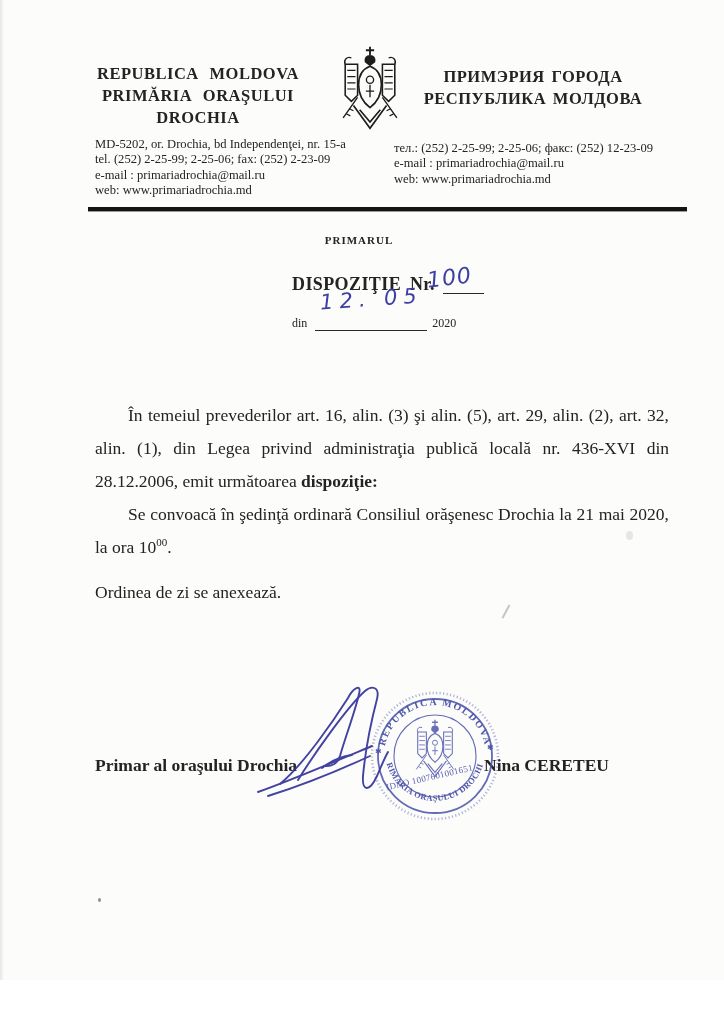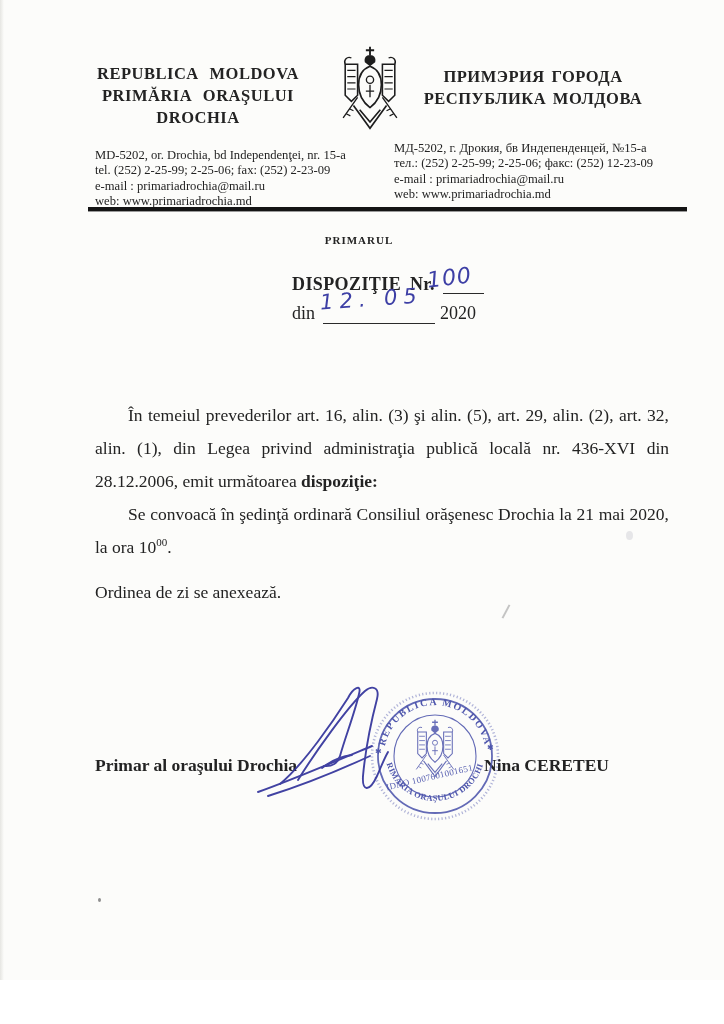--- a/index.html
+++ b/index.html
@@ -10,34 +10,34 @@
     color:var(--ink,#222);
   }
   .edge-shade{position:absolute;left:0;top:0;width:4px;height:100%;
     background:linear-gradient(to right,#e6e6e2,rgba(255,255,255,0));}
   
   .hdr-title{position:absolute;text-align:center;font-weight:bold;
     font-size:16.5px;line-height:22px;letter-spacing:.5px;}
   .hdr-title-left{left:90px;top:63px;width:216px;word-spacing:7px;}
   .hdr-title-right{left:404px;top:66px;width:258px;word-spacing:2px;}
   .hdr-contact{position:absolute;font-size:12.6px;line-height:15.4px;}
-  .hdr-contact-left{left:95px;top:148px;width:310px;}
+  .hdr-contact-left{left:95px;top:137px;width:310px;}
   .hdr-contact-right{left:394px;top:141px;width:320px;}
   .emblem-top{position:absolute;left:339px;top:45px;color:#1d1d1d;}
   .rule{position:absolute;left:88px;top:207px;width:599px;height:4px;
     background:#141414;border-bottom:1px solid #9a9a9a;}
   
   .primarul{position:absolute;left:95px;top:234px;width:528px;text-align:center;
     font-weight:bold;font-size:11px;letter-spacing:1px;}
   .disp{position:absolute;left:292px;top:274px;width:220px;}
   .disp-row1{font-weight:bold;font-size:18px;letter-spacing:.4px;word-spacing:4px;
     display:flex;align-items:flex-start;}
   .numline{display:inline-block;width:41px;height:19px;
     border-bottom:1.6px solid #2a2a2a;margin-left:8px;}
-  .disp-row2{margin-top:8px;font-size:18px;display:flex;align-items:flex-end;}
+  .disp-row2{margin-top:16px;font-size:12px;display:flex;align-items:flex-end;}
   .dateline{display:inline-block;width:112px;height:19px;
     border-bottom:1.6px solid #2a2a2a;margin-left:8px;}
   .disp-year{margin-left:5px;}
   .hand{position:absolute;font-family:"DejaVu Sans",sans-serif;font-style:italic;
     color:var(--handwriting,#3d3fa5);}
   .hand-num{left:135px;top:-9px;font-size:22px;letter-spacing:1px;
     transform:rotate(-7deg);}
   .hand-date{left:28px;top:13px;font-size:21px;letter-spacing:6px;
     transform:rotate(-4deg);}
   
@@ -107,21 +107,20 @@
   </div>
 
   <div class="hdr-contact hdr-contact-left">
     <div>MD-5202, or. Drochia, bd Independenţei, nr. 15-a</div>
     <div>tel. (252) 2-25-99; 2-25-06; fax: (252) 2-23-09</div>
     <div>e-mail : primariadrochia@mail.ru</div>
     <div>web: www.primariadrochia.md</div>
   </div>
 
   <div class="hdr-contact hdr-contact-right">
-    <div>МД-5202, г. Дрокия, бв Индепенденцей, №15-а</div>
     <div>тел.: (252) 2-25-99; 2-25-06; факс: (252) 12-23-09</div>
     <div>e-mail : primariadrochia@mail.ru</div>
     <div>web: www.primariadrochia.md</div>
   </div>
 
   <div class="rule"></div>
 
   <div class="primarul">PRIMARUL</div>
 
   <div class="disp">

